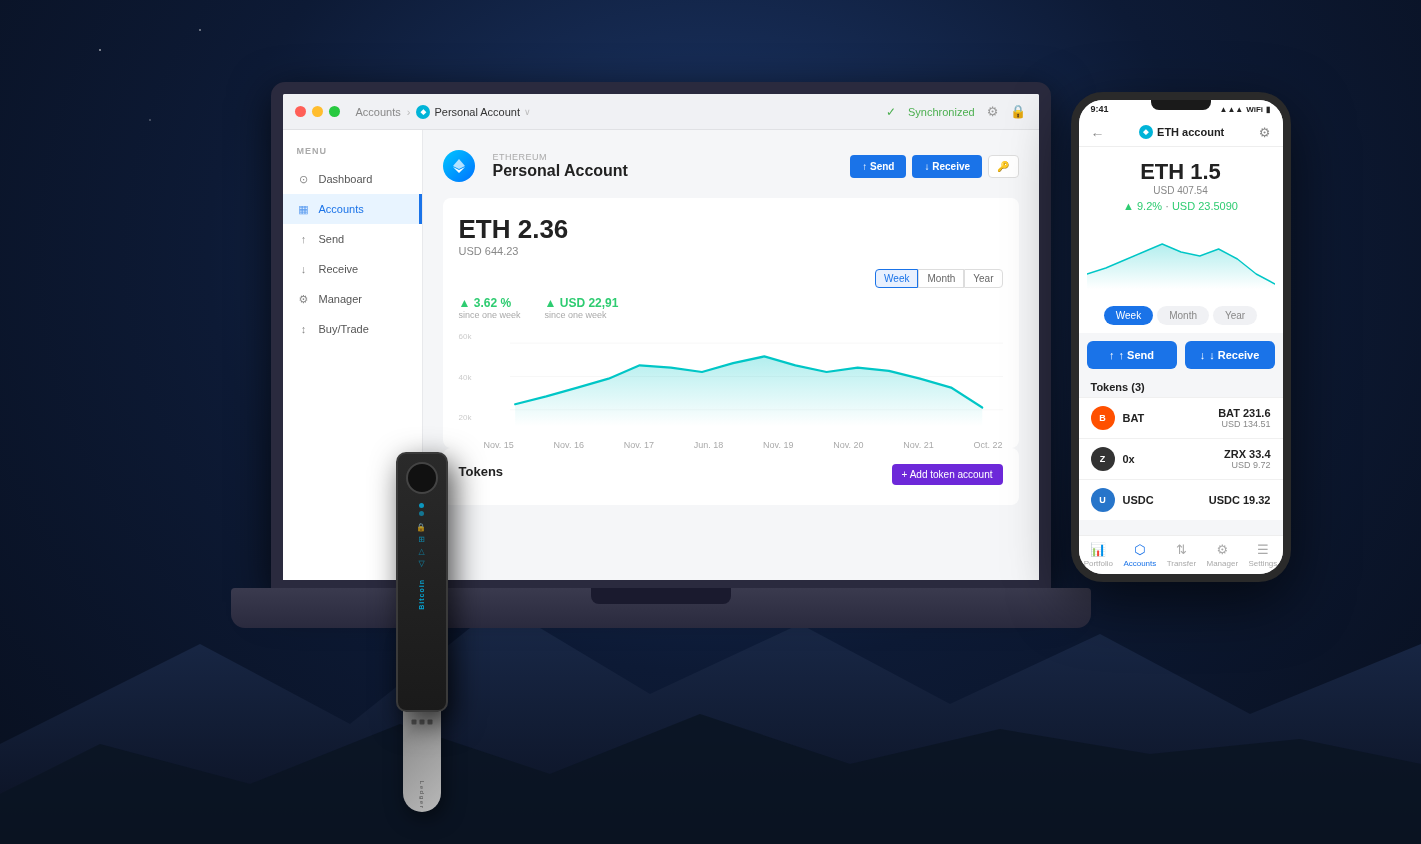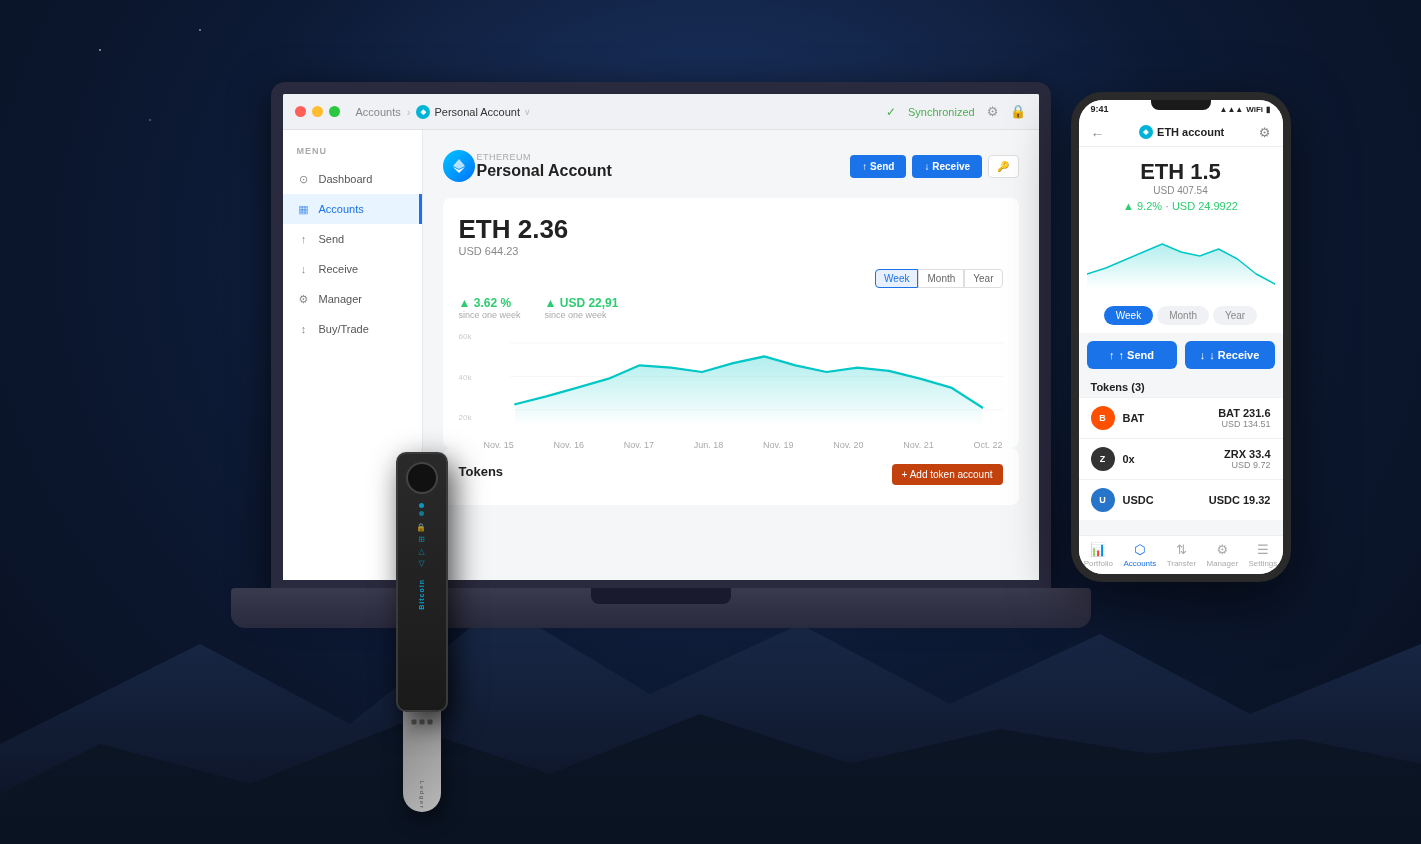--- a/index.html
+++ b/index.html
@@ -178,21 +178,21 @@
     .account-header {
       display: flex;
       align-items: center;
       justify-content: space-between;
       margin-bottom: 16px;
     }
 
     .account-title-group {
       display: flex;
       align-items: center;
-      gap: 2px;
+      gap: 18px;
     }
 
     .eth-logo {
       width: 32px;
       height: 32px;
       background: linear-gradient(135deg, #00c6ff, #0072ff);
       border-radius: 50%;
       display: flex;
       align-items: center;
       justify-content: center;
@@ -306,21 +306,21 @@
     .tokens-header {
       display: flex;
       align-items: flex-start;
       justify-content: space-between;
       margin-bottom: 4px;
     }
 
     .tokens-title { font-size: 13px; font-weight: 600; color: #222; }
 
     .btn-add-token {
-      background: #c2410c;
+      background: #6d28d9;
       color: white;
       border: none;
       border-radius: 4px;
       padding: 5px 10px;
       font-size: 10px;
       cursor: pointer;
     }
 
     .phone-screen {
       width: 100%;
@@ -747,21 +747,21 @@
         </span>
         <span class="phone-settings-icon">⚙</span>
       </div>
 
       <div class="phone-balance">
         <div class="phone-eth">ETH 1.5</div>
         <div class="phone-usd">USD 407.54</div>
         <div class="phone-change">
           <span style="color:#2ecc71;">▲ 9.2%</span>
           <span style="color:#888;"> · </span>
-          <span style="color:#2ecc71;">USD 24.9922</span>
+          <span style="color:#2ecc71;">USD 23.5090</span>
         </div>
       </div>
 
       <div class="phone-chart">
         <svg viewBox="0 0 200 70" preserveAspectRatio="none">
           <defs>
             <linearGradient id="phone-chart-gradient" x1="0" y1="0" x2="0" y2="1">
               <stop offset="0%" stop-color="#00c6c6" stop-opacity="0.3"></stop>
               <stop offset="100%" stop-color="#00c6c6" stop-opacity="0.0"></stop>
             </linearGradient>

